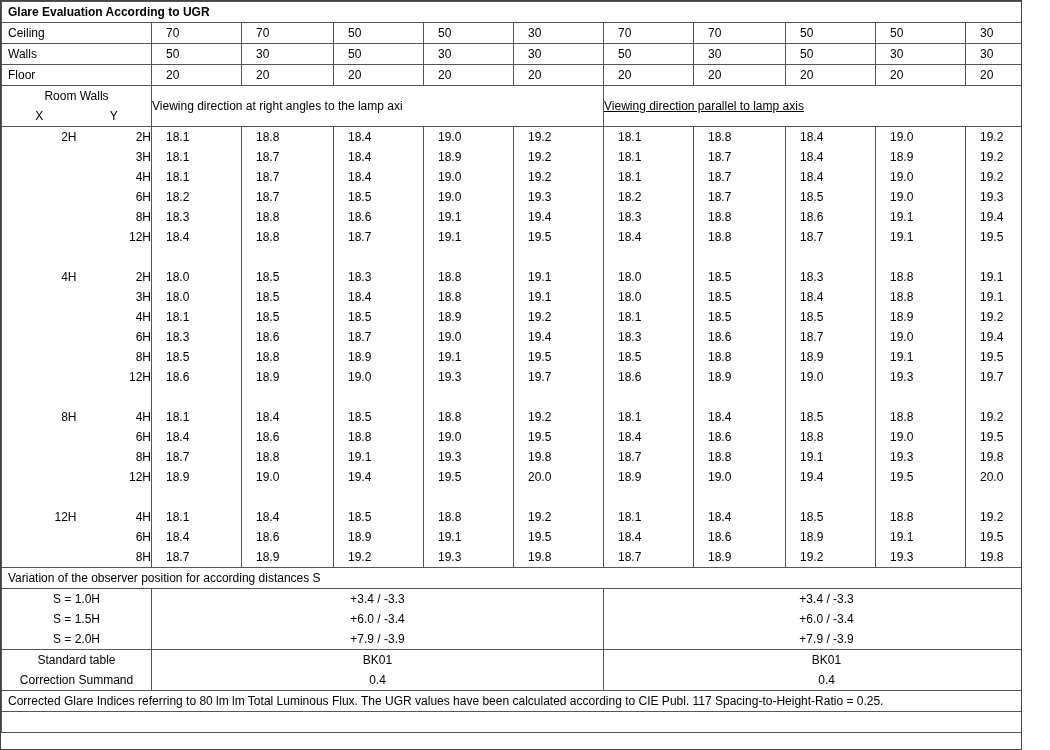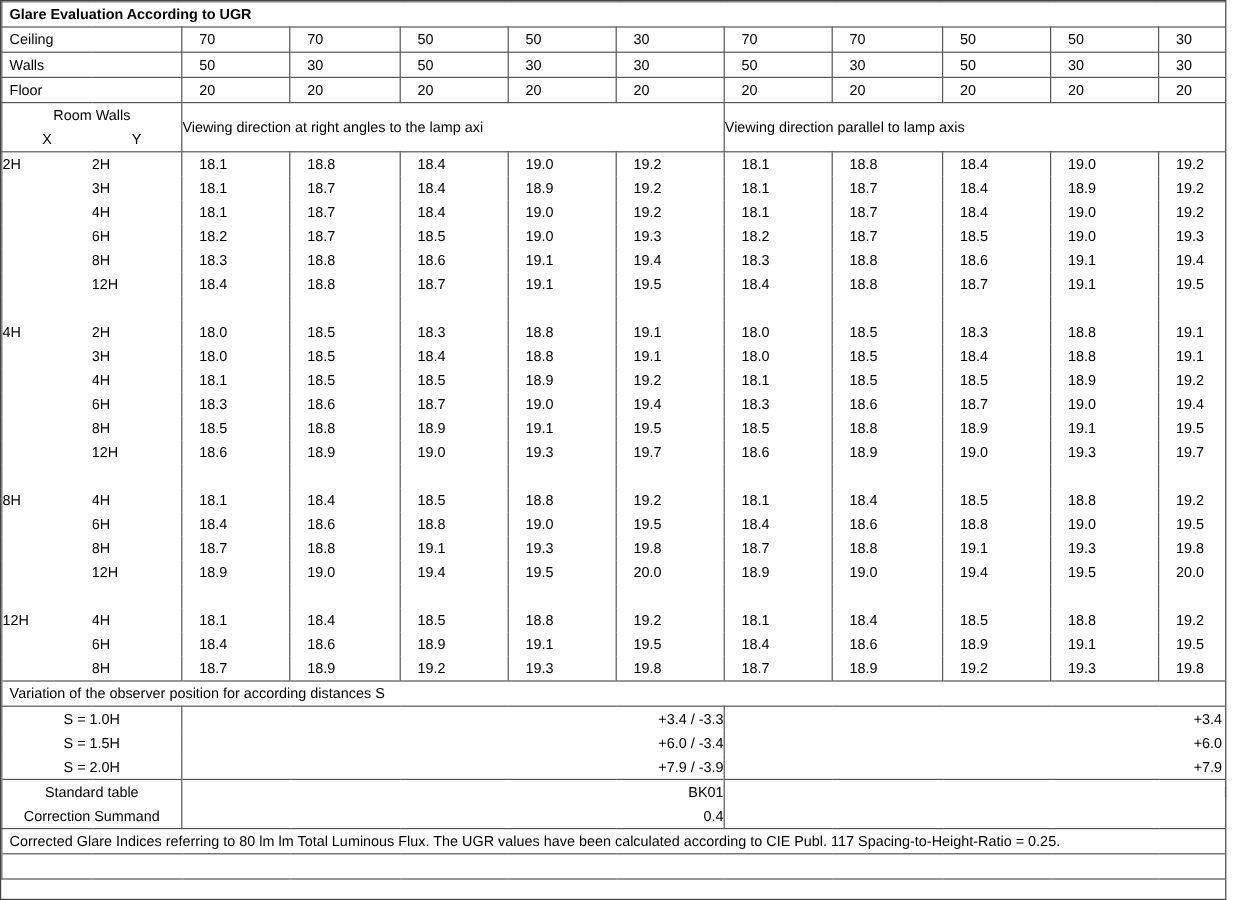--- a/index.html
+++ b/index.html
@@ -43,29 +43,29 @@
   .rowlabel {
     padding-left: 6px !important;
     text-align: left;
     margin-left: 12px;
   }
   .val {
     text-align: left;
     padding-left: 14px !important;
   }
   .ctr {
-    text-align: right;
+    text-align: center;
   }
   .no-border-bottom { border-bottom: none !important; }
   .no-border-top { border-top: none !important; }
   .no-border-left { border-left: none !important; }
   .no-border-right { border-right: none !important; }
   .blank-row td { border-top: none; border-bottom: none; }
   .sizecell {
-    text-align: left;
+    text-align: right;
     font-size: 12px;
   }
   .hdr-span {
     text-align: left;
   }
   .roomsize-hdr {
     text-align: center;
   }
   .xy-hdr {
     text-align: center;
@@ -145,21 +145,21 @@
           <td class="val">20</td>
           <td class="val">20</td>
           <td class="val">20</td>
           <td class="val">20</td>
           <td class="val">20</td>
           <td class="val">20</td>
         </tr>
         <tr>
           <td class="roomsize-hdr no-border-bottom" colspan="2">Room Walls</td>
           <td class="hdr-span" colspan="5" style="height:40px;" rowspan="2">Viewing direction at right angles to the lamp axi</td>
-          <td class="hdr-span" colspan="5" style="height:40px;" rowspan="2">Viewing direction parallel to lamp axis</td>
+          <td class="hdr-span" colspan="5" style="height:40px;text-decoration:underline;" rowspan="2">Viewing direction parallel to lamp axis</td>
         </tr>
         <tr>
           <td class="xy-hdr no-border-top no-border-right">X</td>
           <td class="xy-hdr no-border-top no-border-left">Y</td>
         </tr>
         <tr>
           <td class="sizecell no-border-bottom no-border-top no-border-right">2H</td>
           <td class="sizecell no-border-bottom no-border-top no-border-left">2H</td>
           <td class="val no-border-bottom no-border-top">18.1</td>
           <td class="val no-border-bottom no-border-top">18.8</td>

